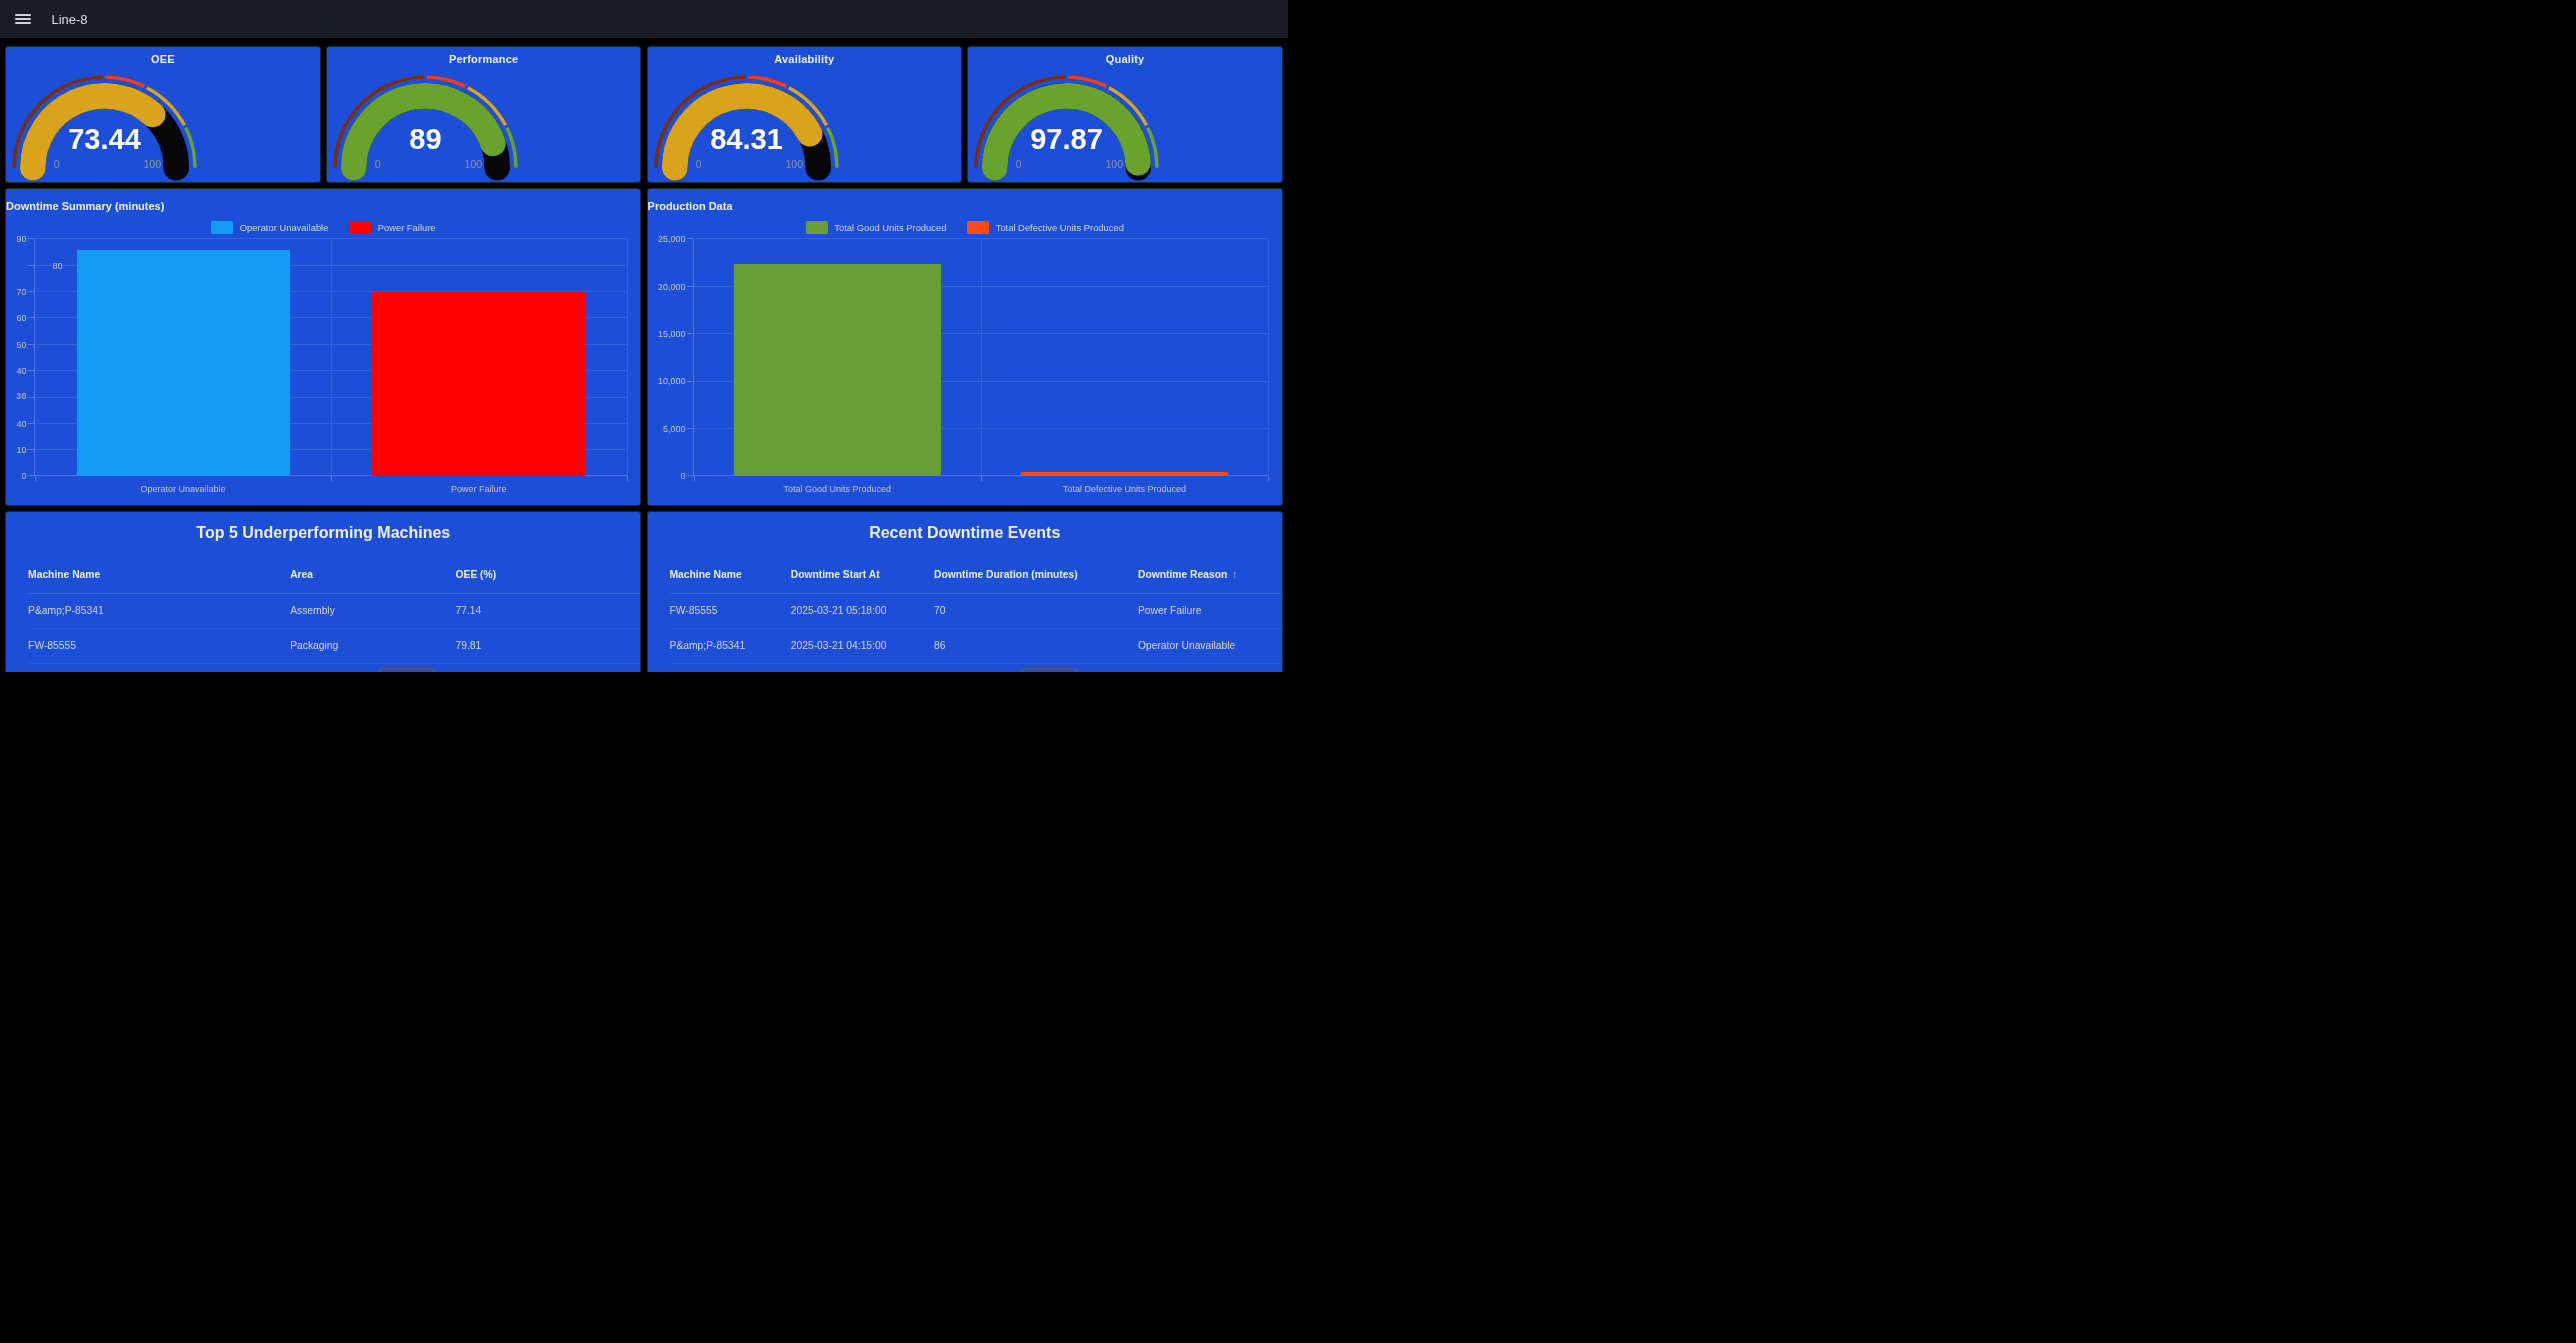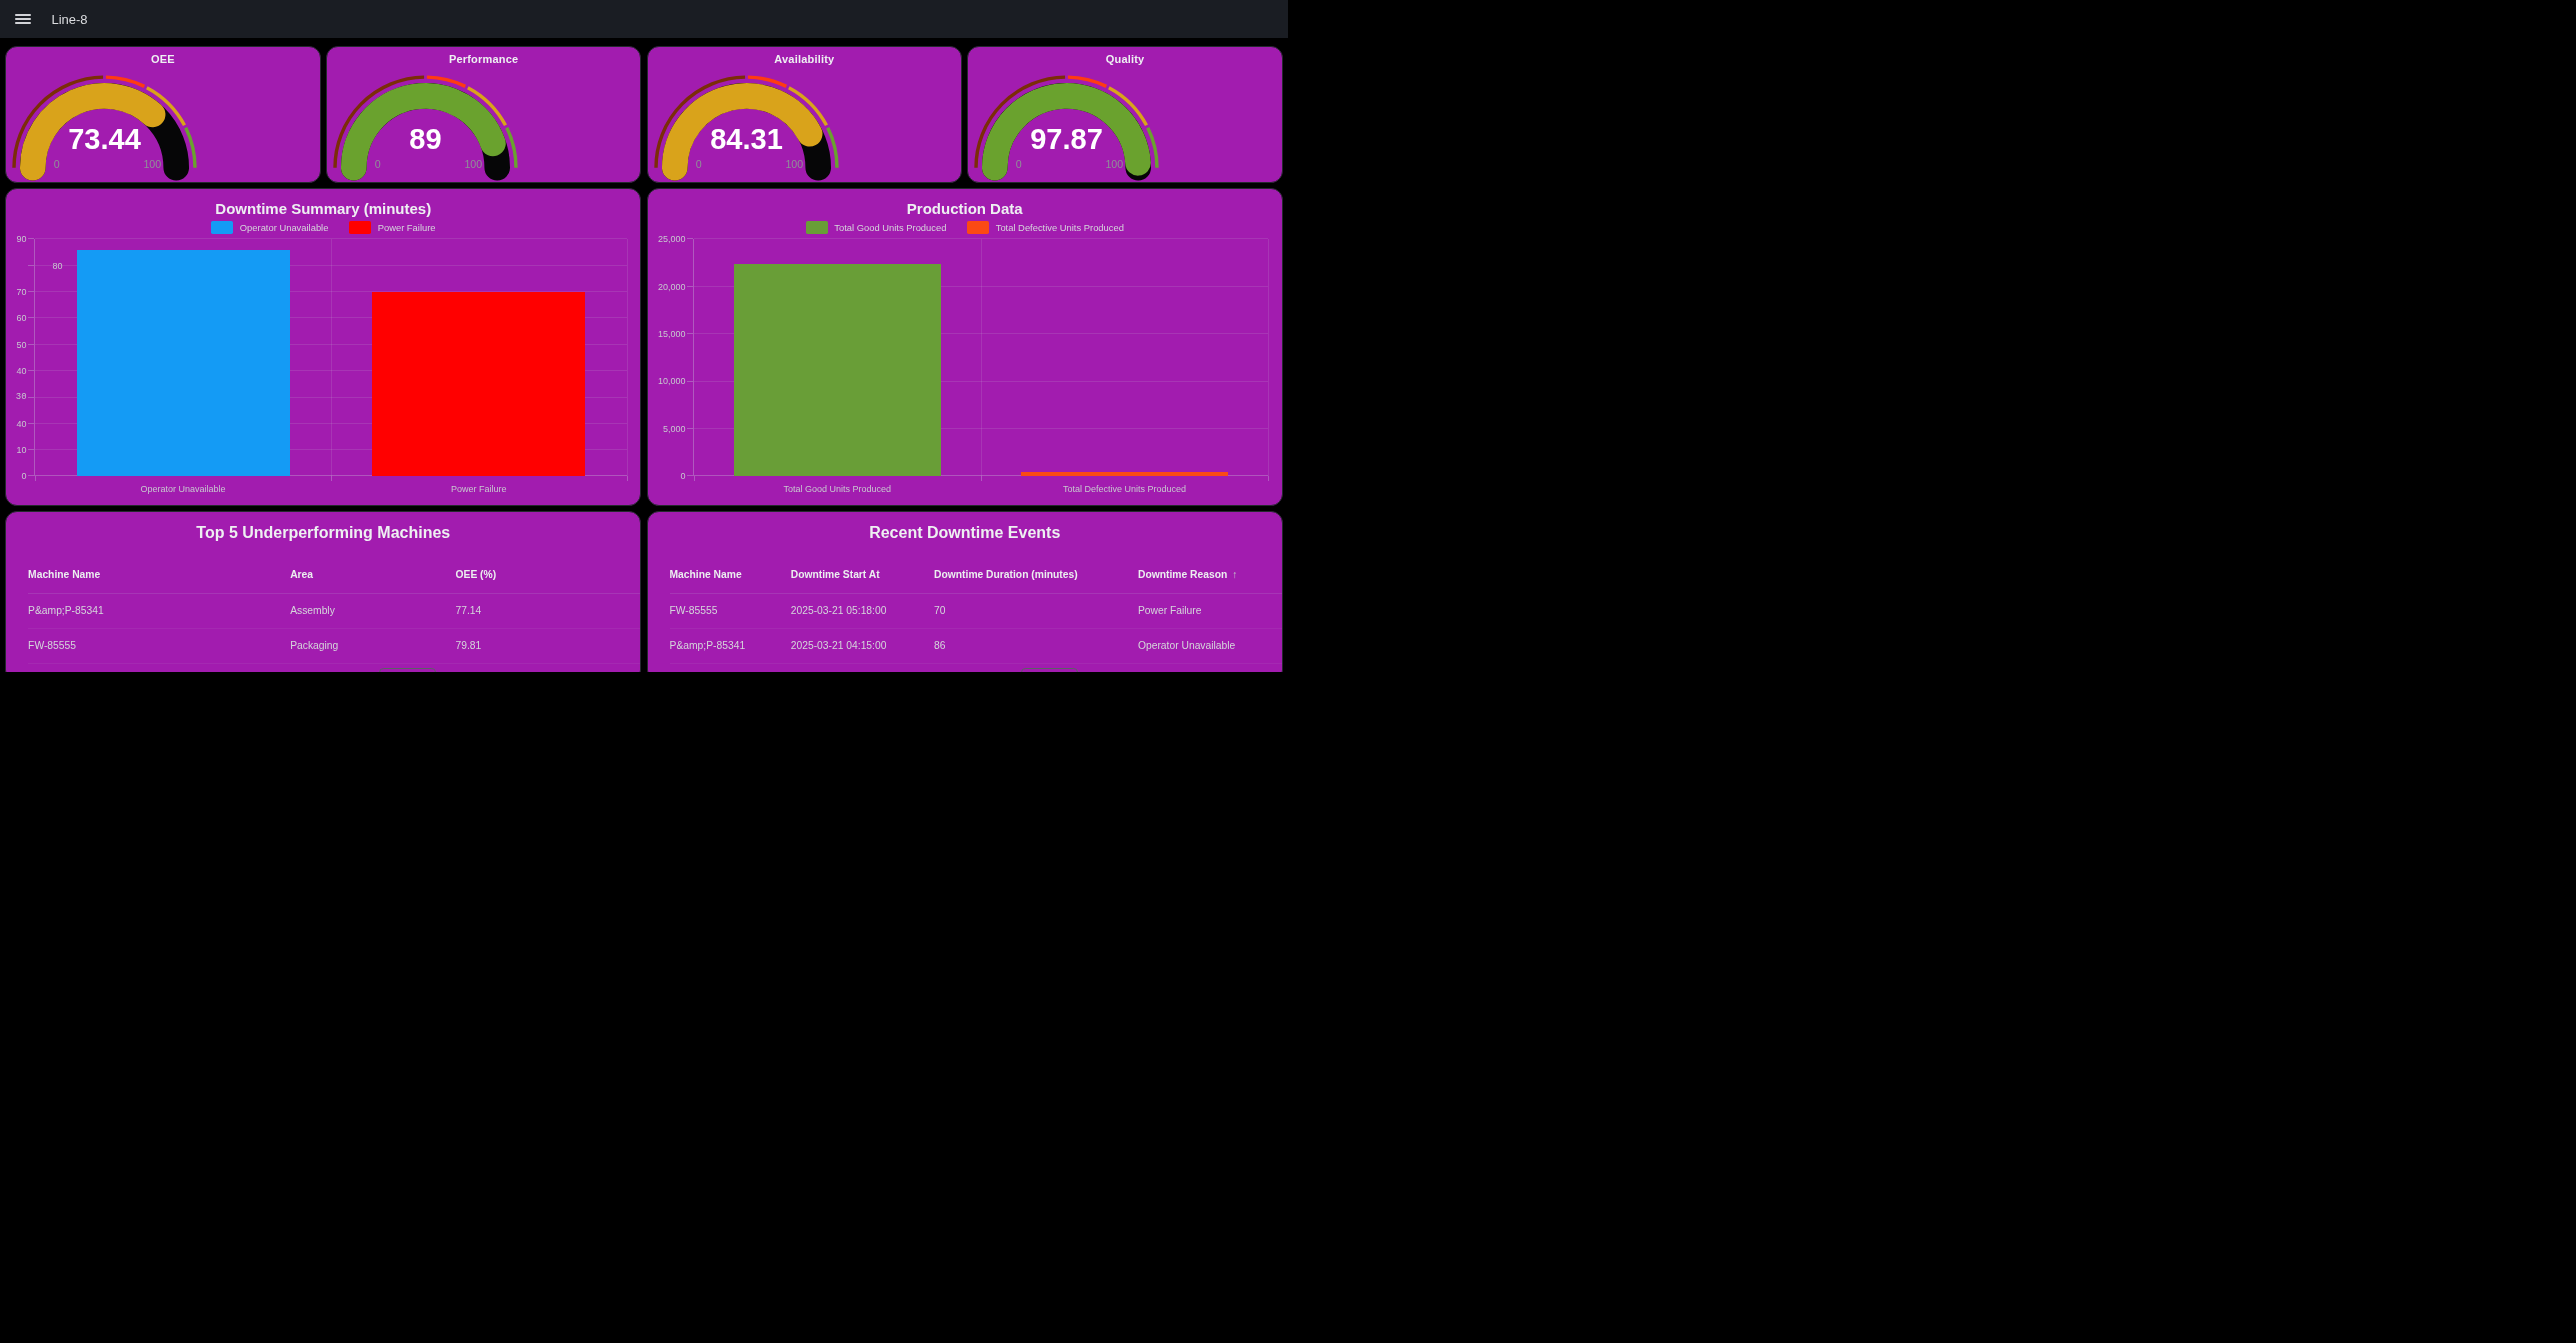--- a/index.html
+++ b/index.html
@@ -13,29 +13,29 @@
   .topbar{height:38px;background:#1a1d23;display:flex;align-items:center;padding:0 13.7px;box-sizing:border-box}
   .menu-btn{background:none;border:0;padding:3.4px 1.7px;cursor:pointer;display:flex}
   .menu-icon i{display:block;width:15.4px;height:2.1px;background:#d2d3d7;margin:2.1px 0;border-radius:0.9px}
   .topbar-title{margin-left:19px;font-size:13px;color:#dcdde0}
   
   .grid{padding:7.7px 5.1px 0;box-sizing:border-box}
   .row{display:grid;gap:5.1px}
   .row-gauges{grid-template-columns:repeat(4,1fr);height:137px}
   .row-charts{grid-template-columns:1fr 1fr;height:318px;margin-top:5.1px}
   .row-tables{grid-template-columns:1fr 1fr;height:171px;margin-top:5.1px}
-  .panel{background:#a21caf;border:0.9px solid #25282e;border-radius:12px;position:relative;overflow:hidden;box-sizing:border-box}
+  .panel{background:#1d4ed8;border:0.9px solid #25282e;border-radius:3px;position:relative;overflow:hidden;box-sizing:border-box}
   
   .g-title{margin:6.8px 0 0;text-align:center;font-size:11px;font-weight:bold;color:#eef0f2;letter-spacing:0.2px}
   .gauge{display:flex;justify-content:flex-start;margin-top:6.8px}
   .gauge svg{width:197px;height:111px;overflow:visible}
   .gauge .val{font-family:"Liberation Sans",sans-serif;font-size:34px;font-weight:bold;fill:#ffffff}
   .gauge .mm{font-family:"Liberation Sans",sans-serif;font-size:12.5px;fill:#8f9197}
   
-  .c-title{margin:11px 0 0;text-align:center;font-size:15px;font-weight:bold;color:#eef0f2}
+  .c-title{margin:11px 0 0;font-size:11px;font-weight:bold;color:#eef0f2}
   .legend{position:absolute;top:32px;left:0;right:0;display:flex;justify-content:center;gap:20.5px;align-items:center}
   .legend-item{display:flex;align-items:center;gap:6.8px;cursor:pointer}
   .legend-swatch{width:22px;height:13px;border-radius:1.7px}
   .legend-label{font-size:9.4px;color:#d5d6db}
   .chart-body{position:absolute;left:0;right:0;top:48px;bottom:0}
   .plot{position:absolute;top:2.6px;height:237px;border-left:0.9px solid rgba(204,204,220,.35)}
   .gridline{position:absolute;left:0;right:0;height:0.9px;background:rgba(204,204,220,.14)}
   .vline{position:absolute;top:0;bottom:0;width:0.9px;background:rgba(204,204,220,.14)}
   .ytickmark{position:absolute;left:-6.8px;width:6px;height:0.9px;background:rgba(204,204,220,.35)}
   .xtickmark{position:absolute;top:100%;width:0.9px;height:4.3px;background:rgba(204,204,220,.35)}

